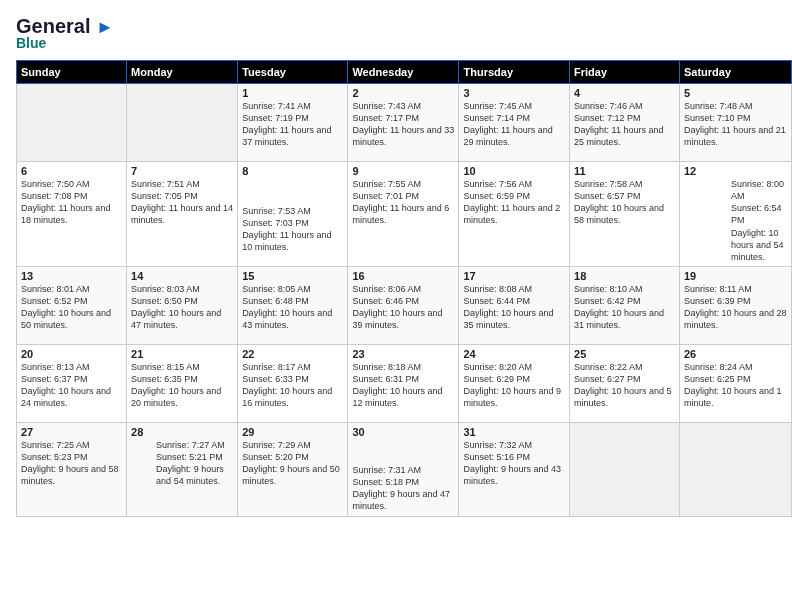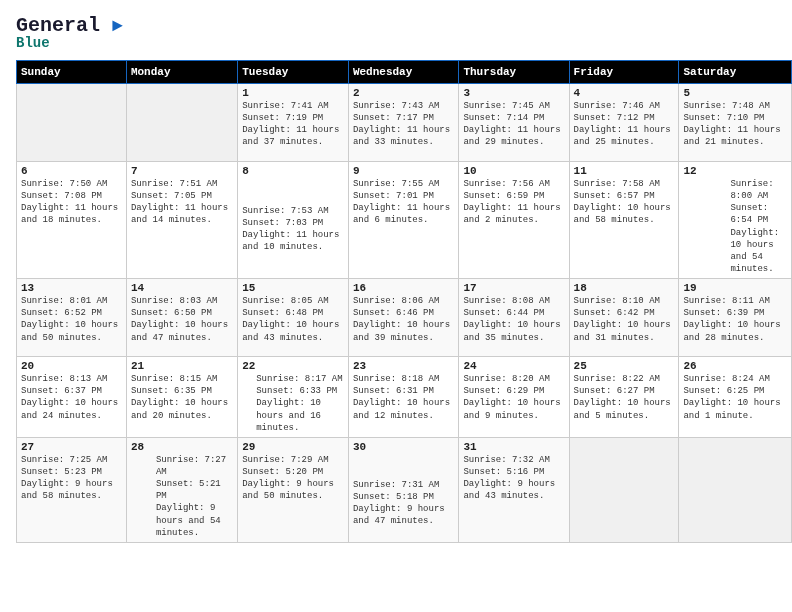--- a/index.html
+++ b/index.html
@@ -7,21 +7,20 @@
       font-family: Arial, sans-serif;
       background: #fff;
       width: 792px;
       height: 612px;
       overflow: hidden;
     }
     .page {
       width: 792px;
       height: 452px;
       padding: 16px 0 10px 16px;
-      font-family: Liberation Mono, monospace;
     }
     .header {
       display: flex;
       justify-content: space-between;
       align-items: flex-start;
       margin-bottom: 10px;
     }
     .logo {
       display: flex;
       flex-direction: column;
@@ -243,21 +242,21 @@
 Daylight: 10 hours and 24 minutes.</div>
           </td>
           <td>
             <span class="day-num">21</span>
             <div class="day-info" style="white-space: pre-line;">Sunrise: 8:15 AM
 Sunset: 6:35 PM
 Daylight: 10 hours and 20 minutes.</div>
           </td>
           <td>
             <span class="day-num">22</span>
-            <div class="day-info" style="white-space: pre-line; margin-left: 14px;">Sunrise: 8:17 AM
+            <div class="day-info" style="white-space: pre-line;">Sunrise: 8:17 AM
 Sunset: 6:33 PM
 Daylight: 10 hours and 16 minutes.</div>
           </td>
           <td>
             <span class="day-num">23</span>
             <div class="day-info" style="white-space: pre-line;">Sunrise: 8:18 AM
 Sunset: 6:31 PM
 Daylight: 10 hours and 12 minutes.</div>
           </td>
           <td>

